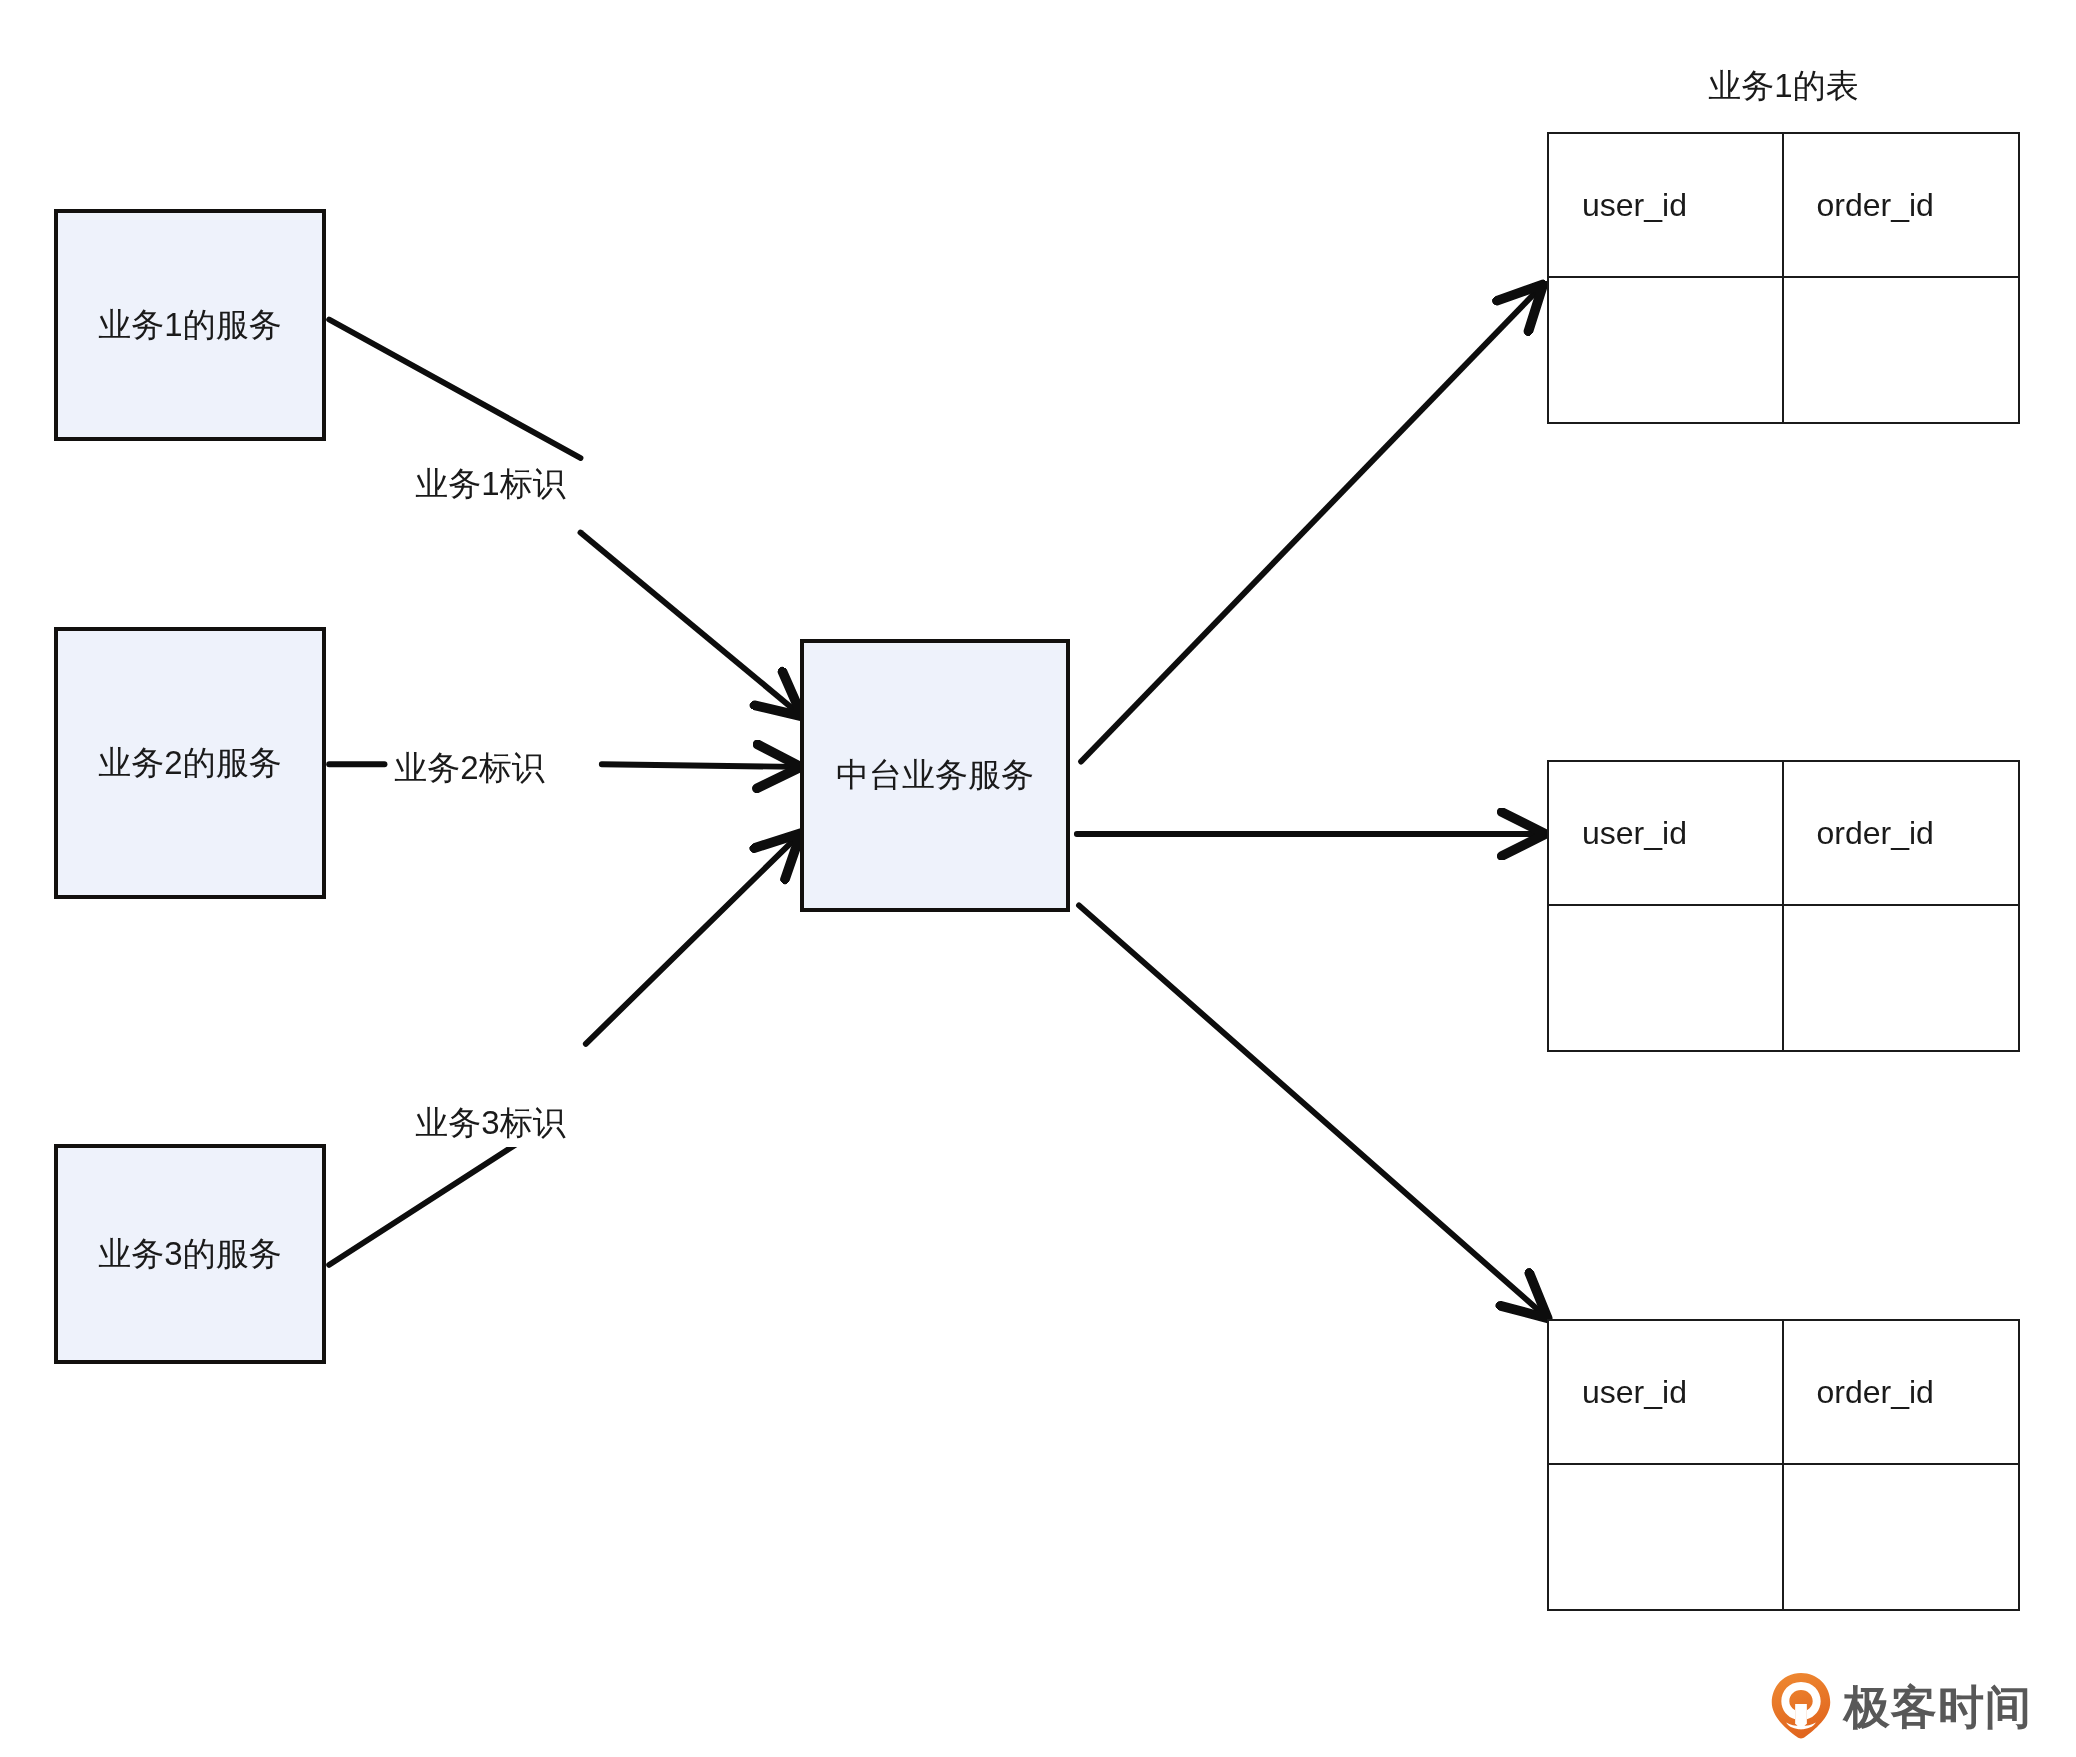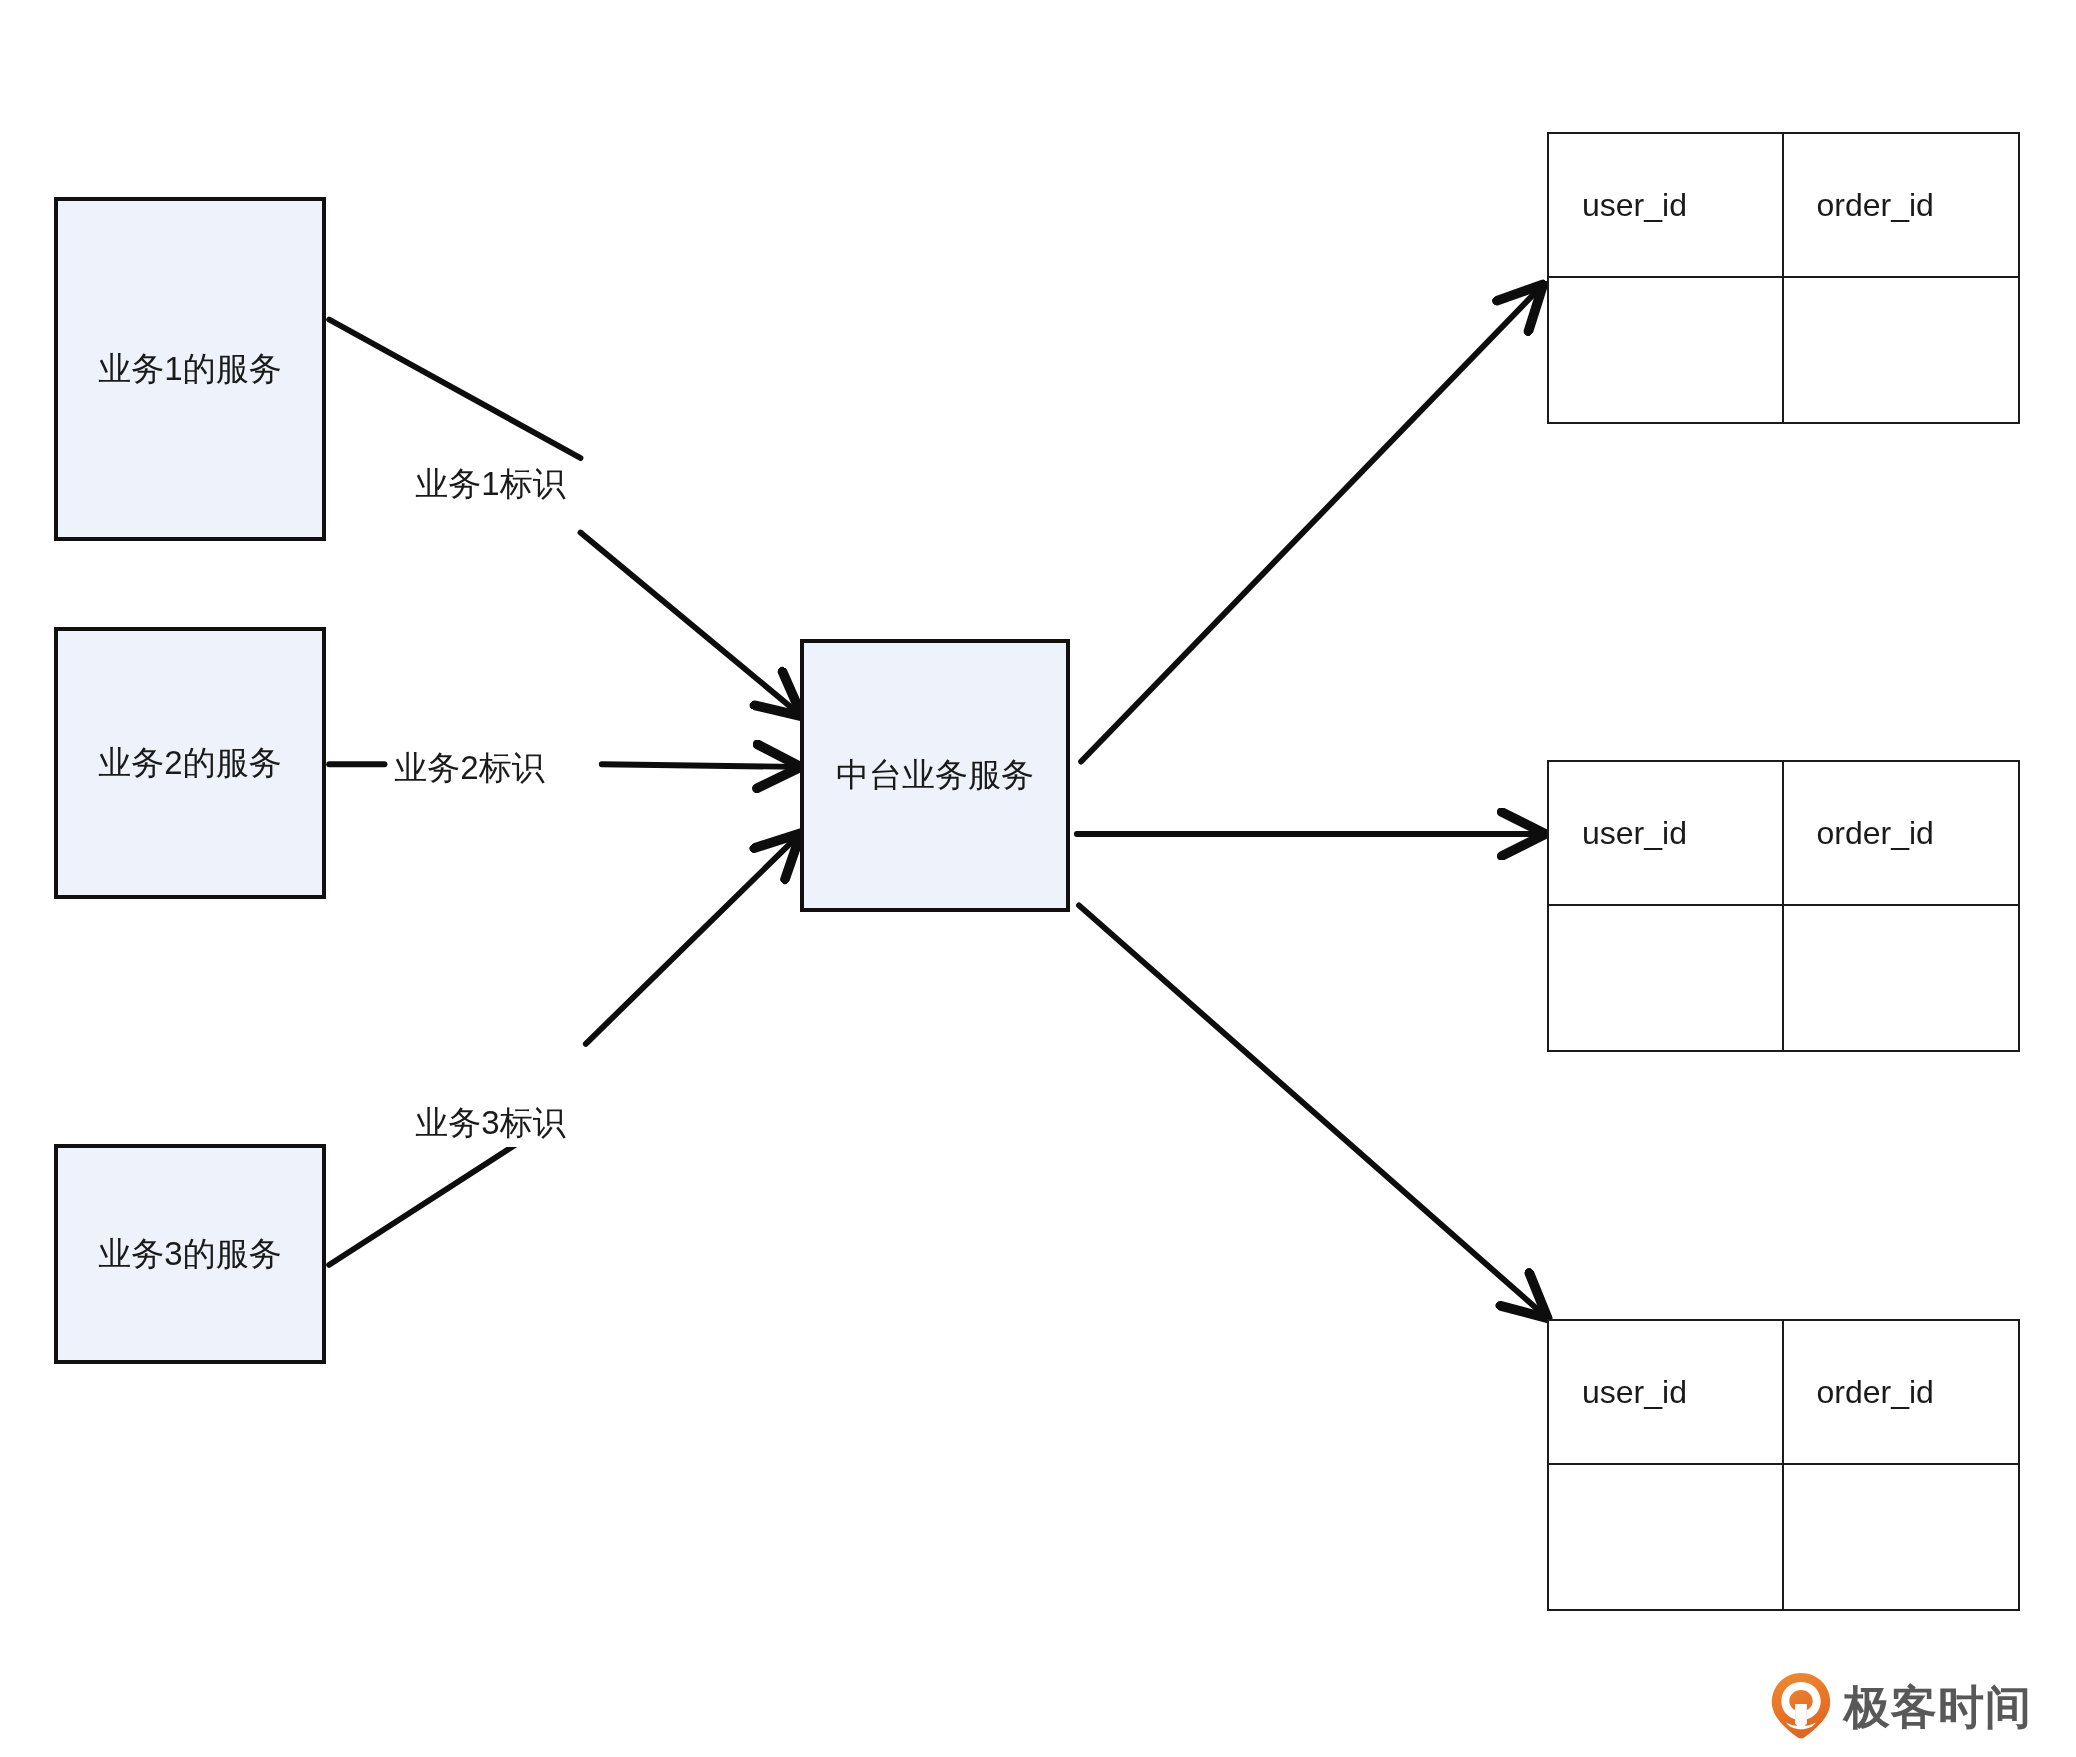--- a/index.html
+++ b/index.html
@@ -35,21 +35,21 @@
     align-items: center;
     justify-content: center;
   }
   .svc-label {
     font-size: 33px;
     color: #1a1a1a;
     line-height: 1.1;
     white-space: nowrap;
   }
 
-  .svc1 { left: 54px;  top: 197px;  width: 272px; height: 344px; text-align: center; }
+  .svc1 { left: 54px;  top: 209px;  width: 272px; height: 232px; text-align: center; }
   .svc2 { left: 54px;  top: 627px; width: 272px; height: 272px; }
   .svc3 { left: 54px;  top: 1144px; width: 272px; height: 220px; }
 
   .hub {
     position: absolute;
     left: 800px; top: 639px;
     width: 270px; height: 273px;
     box-sizing: border-box;
     background: #eef2fb;
     border: 4.8px solid #12100e;
@@ -194,20 +194,21 @@
   </div>
 
   <div class="hub">
     <span class="hub-label">中台业务服务</span>
   </div>
 
   <div class="edge-label el1">业务1标识</div>
   <div class="edge-label el2">业务2标识</div>
   <div class="edge-label el3">业务3标识</div>
 
+  <div class="tbl-title tt1">业务1的表</div>
   <div class="db-table t1">
     <div class="row top">
       <div class="cell left">user_id</div>
       <div class="cell">order_id</div>
     </div>
     <div class="row">
       <div class="cell left"></div>
       <div class="cell"></div>
     </div>
   </div>

